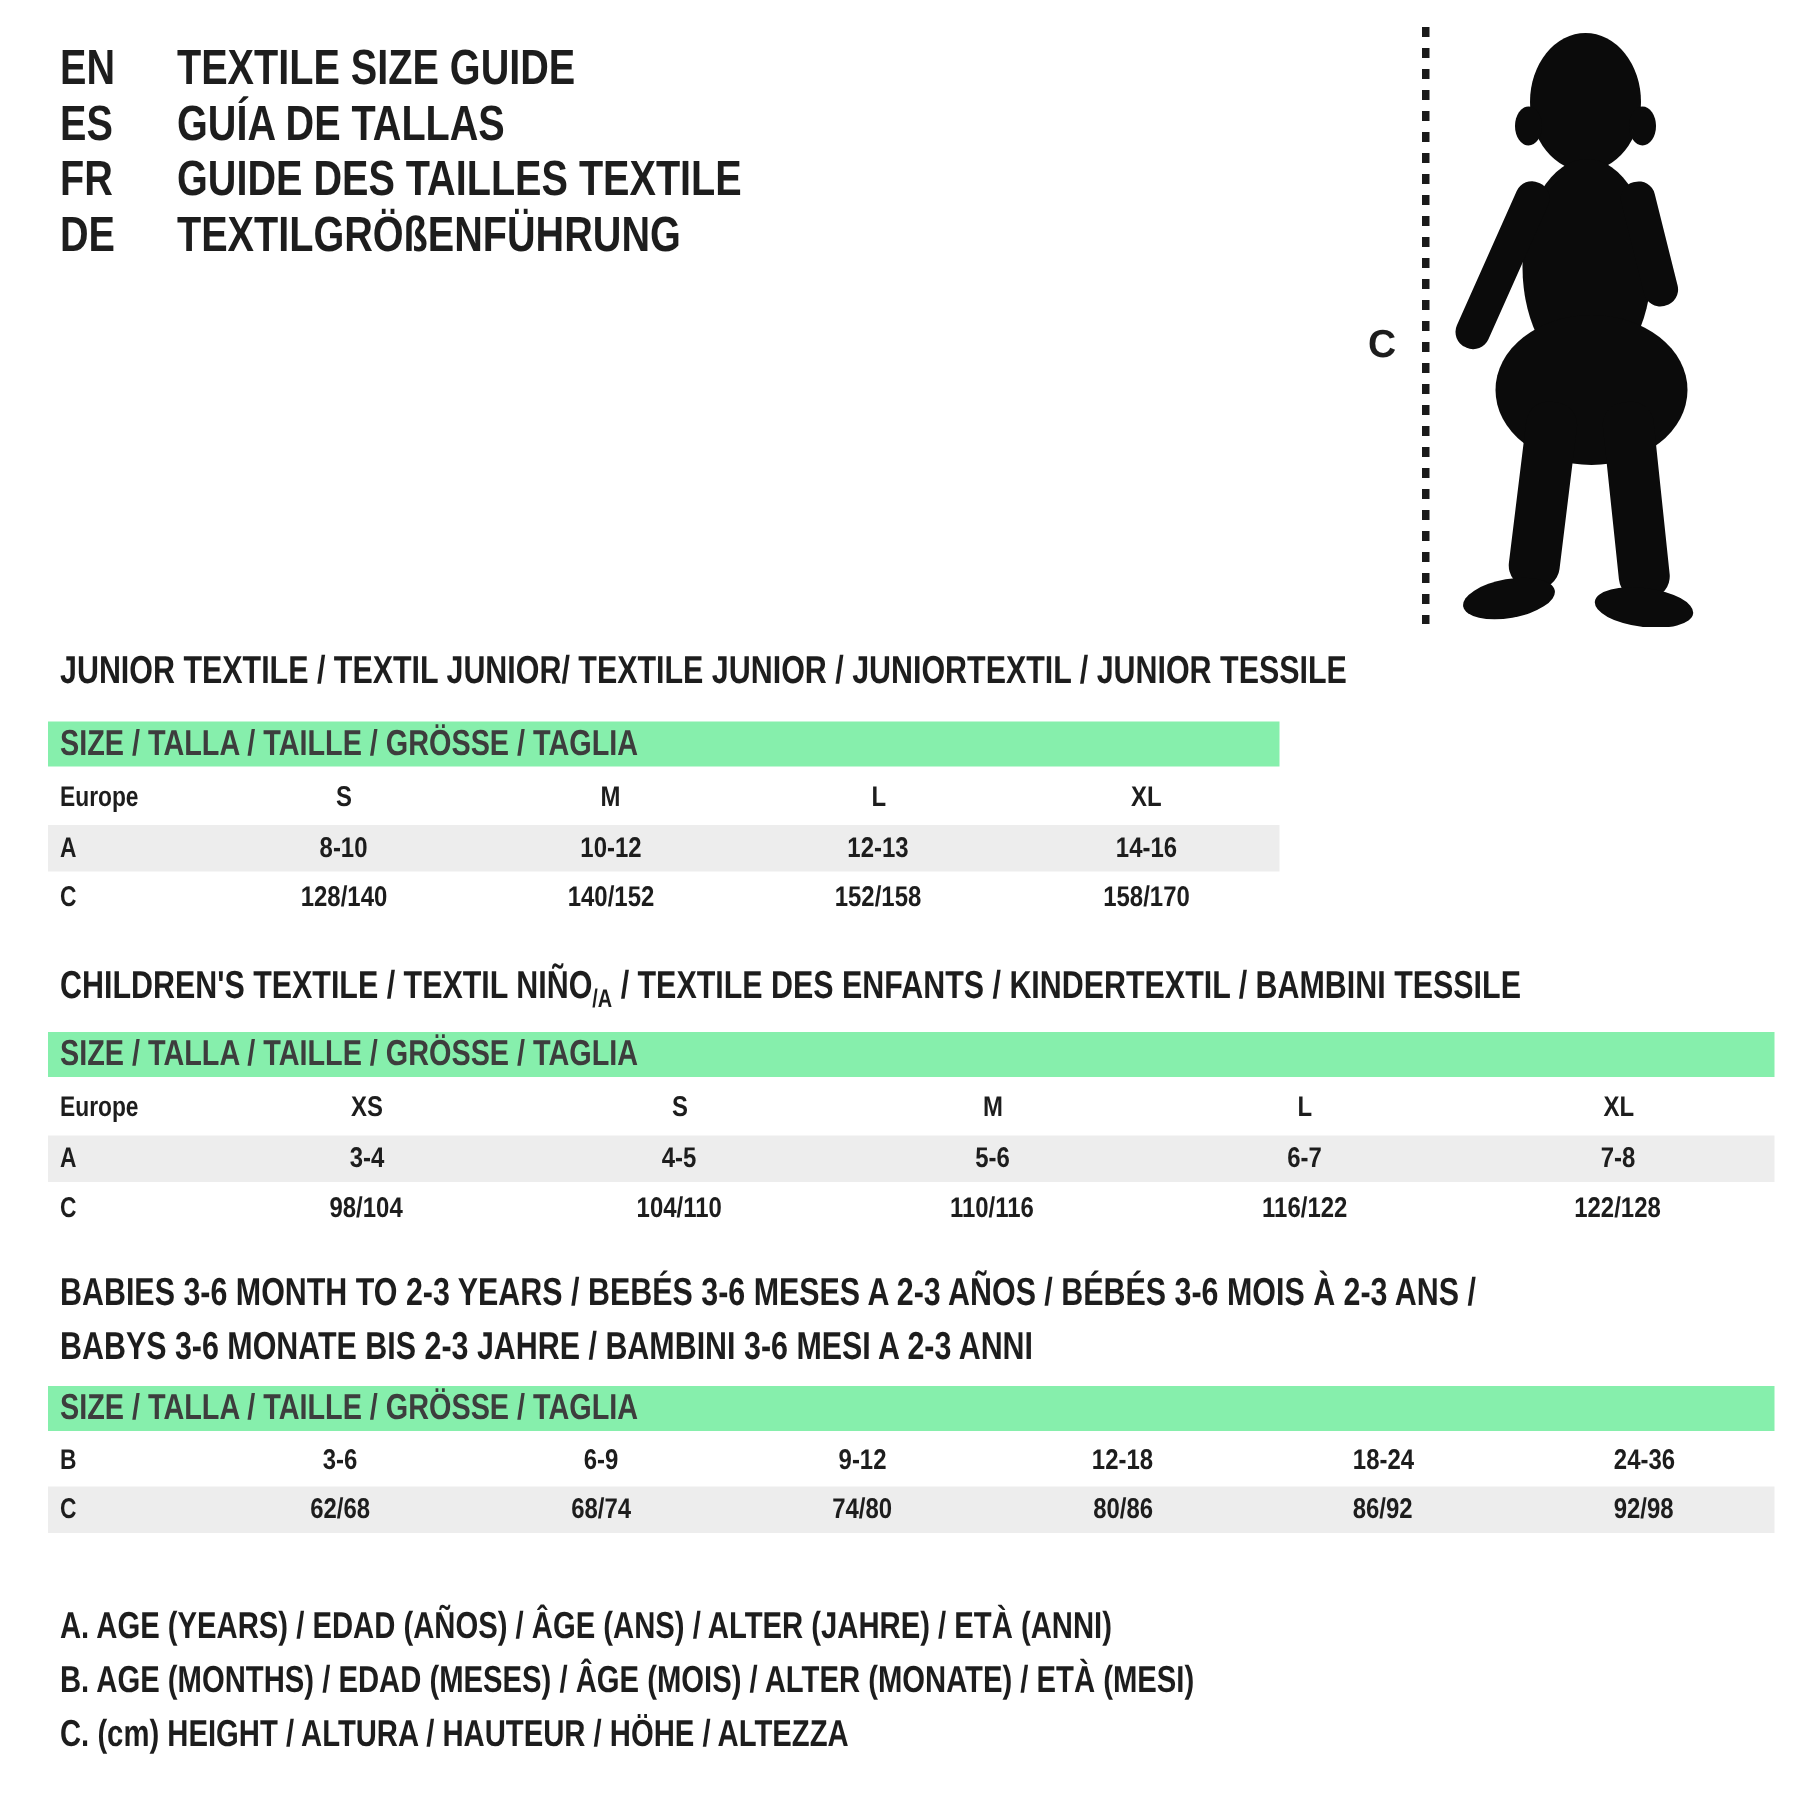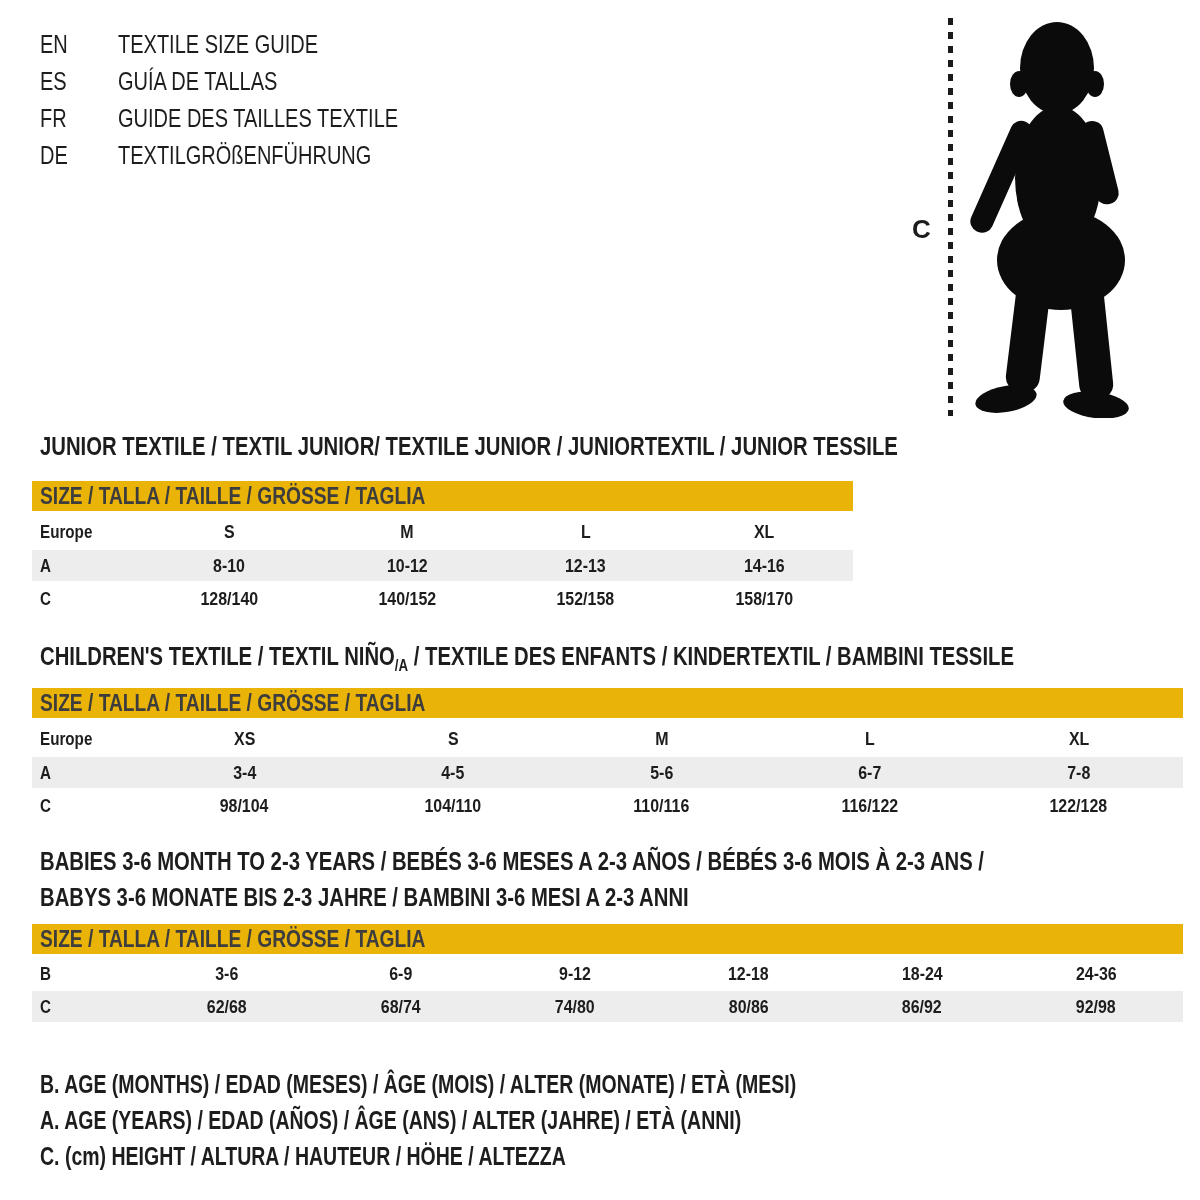--- a/index.html
+++ b/index.html
@@ -10,39 +10,39 @@
   }
   .page { position:relative; width:1200px; height:1200px; overflow:hidden; background:#fff; }
 
   
   .cx  { display:inline-block; transform:scaleX(.80); transform-origin:0 50%; white-space:nowrap; }
   .cxc { display:inline-block; transform:scaleX(.84); transform-origin:50% 50%; white-space:nowrap; }
   .cxt { display:inline-block; transform:scaleX(.78); transform-origin:0 50%; white-space:nowrap; }
 
   
   .lang { position:absolute; left:40px; top:26px; }
-  .lang-row { display:flex; height:37px; align-items:center; font-size:25px; font-weight:400; }
+  .lang-row { display:flex; height:37px; align-items:center; font-size:33px; font-weight:700; }
   .lang-code { width:78px; }
 
   
   .dash-line {
     position:absolute; left:948px; top:18px; width:5px; height:398px;
     background:repeating-linear-gradient(to bottom,#1a1a1a 0 7px,transparent 7px 14px);
   }
   .c-label { position:absolute; left:912px; top:214px; font-size:26px; font-weight:700; }
   .silhouette { position:absolute; left:966px; top:18px; width:166px; height:400px; }
 
   
   .sec-title { position:absolute; left:40px; font-size:26px; font-weight:700; line-height:36px; }
   .subA { font-size:17px; vertical-align:-6px; }
 
   
   .tbl { position:absolute; }
   .size-bar {
-    background:#eab308; height:30px; line-height:30px;
+    background:#86efac; height:30px; line-height:30px;
     padding-left:8px; margin-bottom:4px;
     font-size:24px; font-weight:700; color:#3d3d3d;
   }
   .trow { display:grid; height:31px; margin-bottom:2px; font-size:19px; font-weight:700; align-items:center; }
   .trow.head { height:33px; }
   .shade { background:#ededed; }
   .cols4 { grid-template-columns:108px 1fr 1fr 1fr 1fr; }
   .cols5 { grid-template-columns:108px 1fr 1fr 1fr 1fr 1fr; }
   .cols6 { grid-template-columns:108px 1fr 1fr 1fr 1fr 1fr 1fr; }
   .cell { text-align:center; }
@@ -179,18 +179,18 @@
       <div class="cell"><span class="cxc">62/68</span></div>
       <div class="cell"><span class="cxc">68/74</span></div>
       <div class="cell"><span class="cxc">74/80</span></div>
       <div class="cell"><span class="cxc">80/86</span></div>
       <div class="cell"><span class="cxc">86/92</span></div>
       <div class="cell"><span class="cxc">92/98</span></div>
     </div>
   </div>
 
   <div class="notes">
+    <div class="note-line"><span class="cxt">A. AGE (YEARS) / EDAD (AÑOS) / ÂGE (ANS) / ALTER (JAHRE) / ETÀ (ANNI)</span></div>
     <div class="note-line"><span class="cxt">B. AGE (MONTHS) / EDAD (MESES) / ÂGE (MOIS) / ALTER (MONATE) / ETÀ (MESI)</span></div>
-    <div class="note-line"><span class="cxt">A. AGE (YEARS) / EDAD (AÑOS) / ÂGE (ANS) / ALTER (JAHRE) / ETÀ (ANNI)</span></div>
     <div class="note-line"><span class="cxt">C. (cm) HEIGHT / ALTURA / HAUTEUR / HÖHE / ALTEZZA</span></div>
   </div>
 
 </div>
 
 </body></html>

